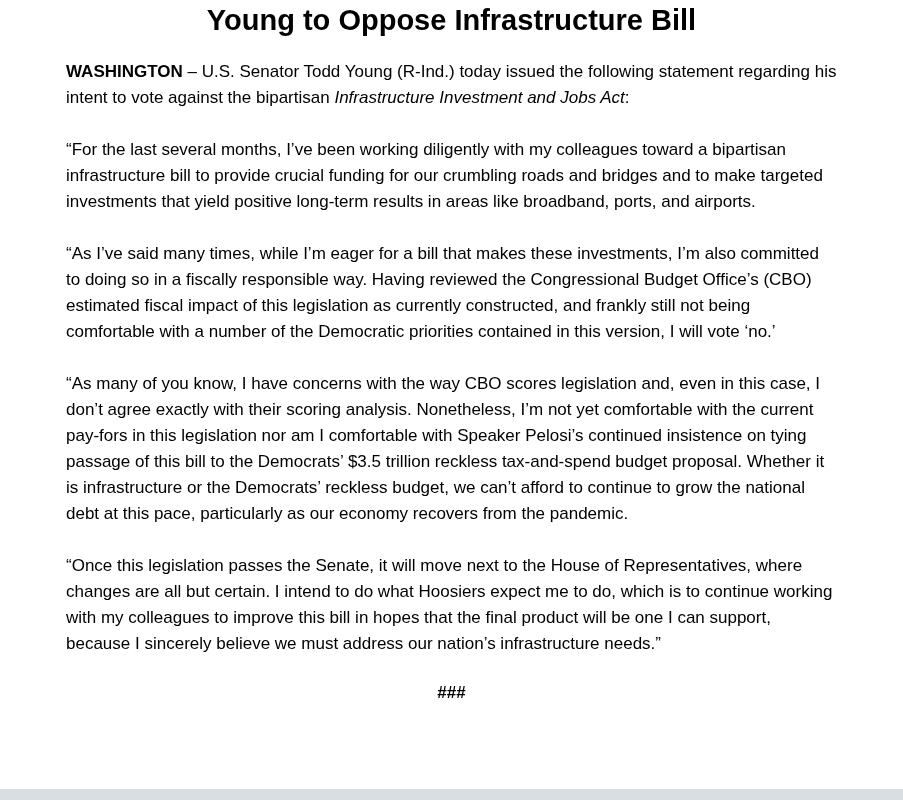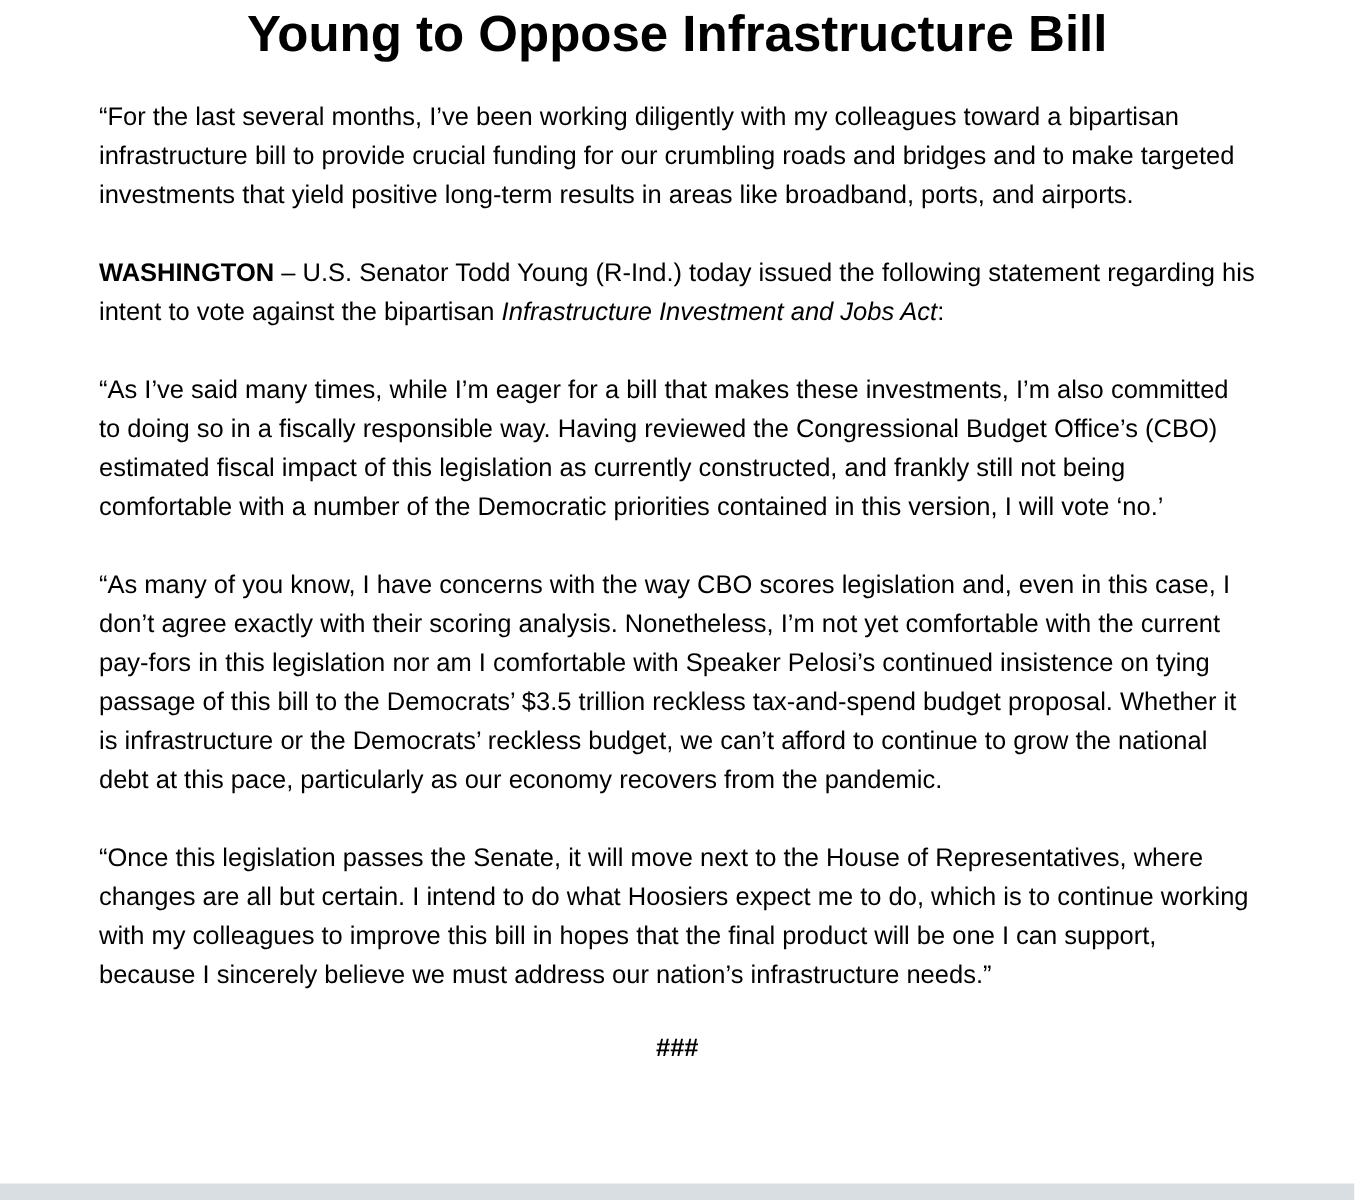--- a/index.html
+++ b/index.html
@@ -10,21 +10,21 @@
     position: relative;
     overflow: hidden;
     font-family: "Liberation Sans", sans-serif;
     color: #000000;
     -webkit-font-smoothing: antialiased;
   }
   .doc {
     padding: 4px 66px 0 66px;
   }
   .title {
-    font-size: 34px;
+    font-size: 29px;
     font-weight: 700;
     text-align: center;
     margin-bottom: 22px;
   }
   .para {
     font-size: 17px;
     line-height: 26px;
     margin-bottom: 26px;
     text-align: left;
   }
@@ -45,23 +45,23 @@
     background: #d9dee3;
   }
 </style>
 </head>
 <body>
 
 <div class="doc">
 
   <h1 class="title">Young to Oppose Infrastructure Bill</h1>
 
+  <p class="para"><span class="bold">WASHINGTON</span><span> – U.S. Senator Todd Young (R-Ind.) today issued the following statement regarding his intent to vote against the bipartisan </span><span class="italic">Infrastructure Investment and Jobs Act</span><span>:</span></p>
+
   <p class="para">“For the last several months, I’ve been working diligently with my colleagues toward a bipartisan infrastructure bill to provide crucial funding for our crumbling roads and bridges and to make targeted investments that yield positive long-term results in areas like broadband, ports, and airports.</p>
-
-  <p class="para"><span class="bold">WASHINGTON</span><span> – U.S. Senator Todd Young (R-Ind.) today issued the following statement regarding his intent to vote against the bipartisan </span><span class="italic">Infrastructure Investment and Jobs Act</span><span>:</span></p>
 
   <p class="para">“As I’ve said many times, while I’m eager for a bill that makes these investments, I’m also committed to doing so in a fiscally responsible way. Having reviewed the Congressional Budget Office’s (CBO) estimated fiscal impact of this legislation as currently constructed, and frankly still not being comfortable with a number of the Democratic priorities contained in this version, I will vote ‘no.’</p>
 
   <p class="para">“As many of you know, I have concerns with the way CBO scores legislation and, even in this case, I don’t agree exactly with their scoring analysis. Nonetheless, I’m not yet comfortable with the current pay-fors in this legislation nor am I comfortable with Speaker Pelosi’s continued insistence on tying passage of this bill to the Democrats’ $3.5 trillion reckless tax-and-spend budget proposal. Whether it is infrastructure or the Democrats’ reckless budget, we can’t afford to continue to grow the national debt at this pace, particularly as our economy recovers from the pandemic.</p>
 
   <p class="para">“Once this legislation passes the Senate, it will move next to the House of Representatives, where changes are all but certain. I intend to do what Hoosiers expect me to do, which is to continue working with my colleagues to improve this bill in hopes that the final product will be one I can support, because I sincerely believe we must address our nation’s infrastructure needs.”</p>
 
   <div class="end-mark">###</div>
 
 </div>

